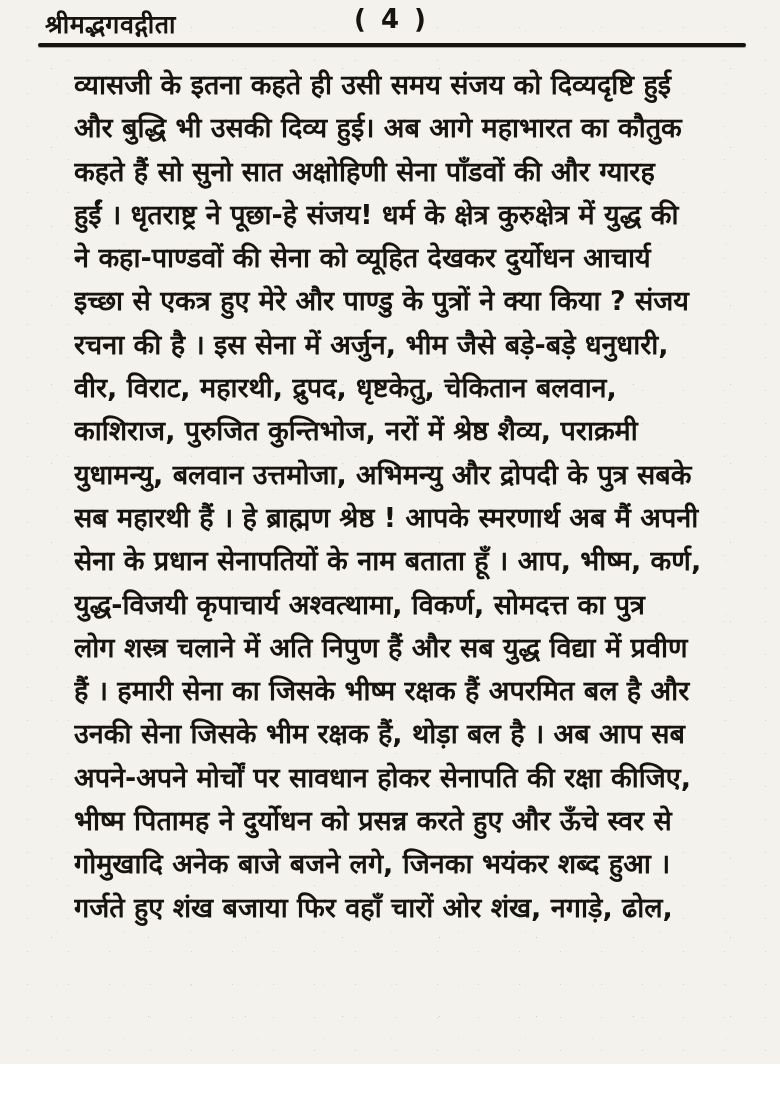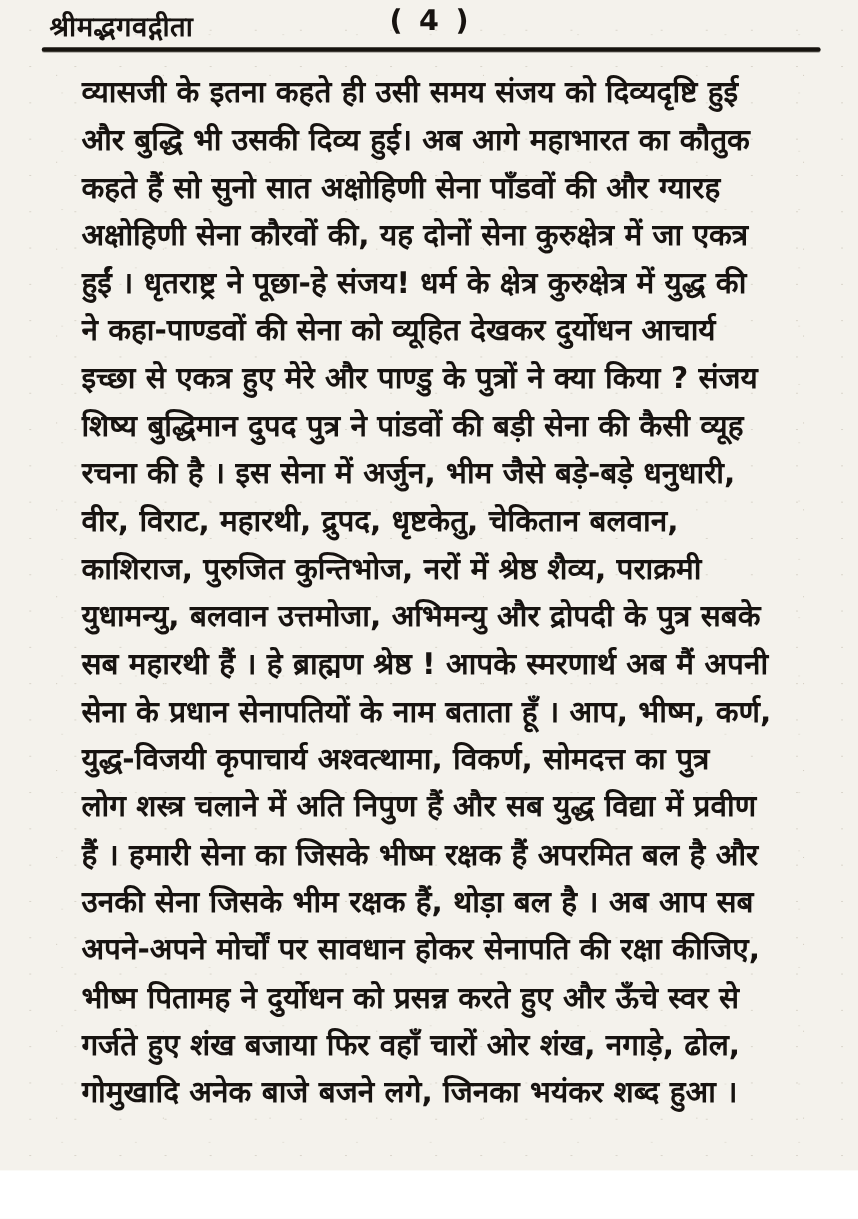--- a/index.html
+++ b/index.html
@@ -87,33 +87,31 @@
 <div class="page">
   <div class="header">
     <span class="book-title">श्रीमद्भगवद्गीता</span>
     <span class="page-number">( 4 )</span>
   </div>
   <div class="header-rule"></div>
   <div class="body-text">
       <div class="text-line">व्यासजी के इतना कहते ही उसी समय संजय को दिव्यदृष्टि हुई</div>
       <div class="text-line">और बुद्धि भी उसकी दिव्य हुई। अब आगे महाभारत का कौतुक</div>
       <div class="text-line">कहते हैं सो सुनो सात अक्षोहिणी सेना पाँडवों की और ग्यारह</div>
-      <div class="text-line">अक्षोहिणी सेना कौरवों की, यह दोनों सेना कुरुक्षेत्र में जा एकत्र</div>
       <div class="text-line">हुईं । धृतराष्ट्र ने पूछा-हे संजय! धर्म के क्षेत्र कुरुक्षेत्र में युद्ध की</div>
       <div class="text-line">ने कहा-पाण्डवों की सेना को व्यूहित देखकर दुर्योधन आचार्य</div>
       <div class="text-line">इच्छा से एकत्र हुए मेरे और पाण्डु के पुत्रों ने क्या किया ? संजय</div>
-      <div class="text-line">शिष्य बुद्धिमान दुपद पुत्र ने पांडवों की बड़ी सेना की कैसी व्यूह</div>
       <div class="text-line">रचना की है । इस सेना में अर्जुन, भीम जैसे बड़े-बड़े धनुधारी,</div>
       <div class="text-line">वीर, विराट, महारथी, द्रुपद, धृष्टकेतु, चेकितान बलवान,</div>
       <div class="text-line">काशिराज, पुरुजित कुन्तिभोज, नरों में श्रेष्ठ शैव्य, पराक्रमी</div>
       <div class="text-line">युधामन्यु, बलवान उत्तमोजा, अभिमन्यु और द्रोपदी के पुत्र सबके</div>
       <div class="text-line">सब महारथी हैं । हे ब्राह्मण श्रेष्ठ ! आपके स्मरणार्थ अब मैं अपनी</div>
       <div class="text-line">सेना के प्रधान सेनापतियों के नाम बताता हूँ । आप, भीष्म, कर्ण,</div>
       <div class="text-line">युद्ध-विजयी कृपाचार्य अश्वत्थामा, विकर्ण, सोमदत्त का पुत्र</div>
       <div class="text-line">लोग शस्त्र चलाने में अति निपुण हैं और सब युद्ध विद्या में प्रवीण</div>
       <div class="text-line">हैं । हमारी सेना का जिसके भीष्म रक्षक हैं अपरमित बल है और</div>
       <div class="text-line">उनकी सेना जिसके भीम रक्षक हैं, थोड़ा बल है । अब आप सब</div>
       <div class="text-line">अपने-अपने मोर्चों पर सावधान होकर सेनापति की रक्षा कीजिए,</div>
       <div class="text-line">भीष्म पितामह ने दुर्योधन को प्रसन्न करते हुए और ऊँचे स्वर से</div>
+      <div class="text-line">गोमुखादि अनेक बाजे बजने लगे, जिनका भयंकर शब्द हुआ ।</div>
       <div class="text-line">गर्जते हुए शंख बजाया फिर वहाँ चारों ओर शंख, नगाड़े, ढोल,</div>
-      <div class="text-line">गोमुखादि अनेक बाजे बजने लगे, जिनका भयंकर शब्द हुआ ।</div>
     </div>
 </div>
 
 </body></html>

